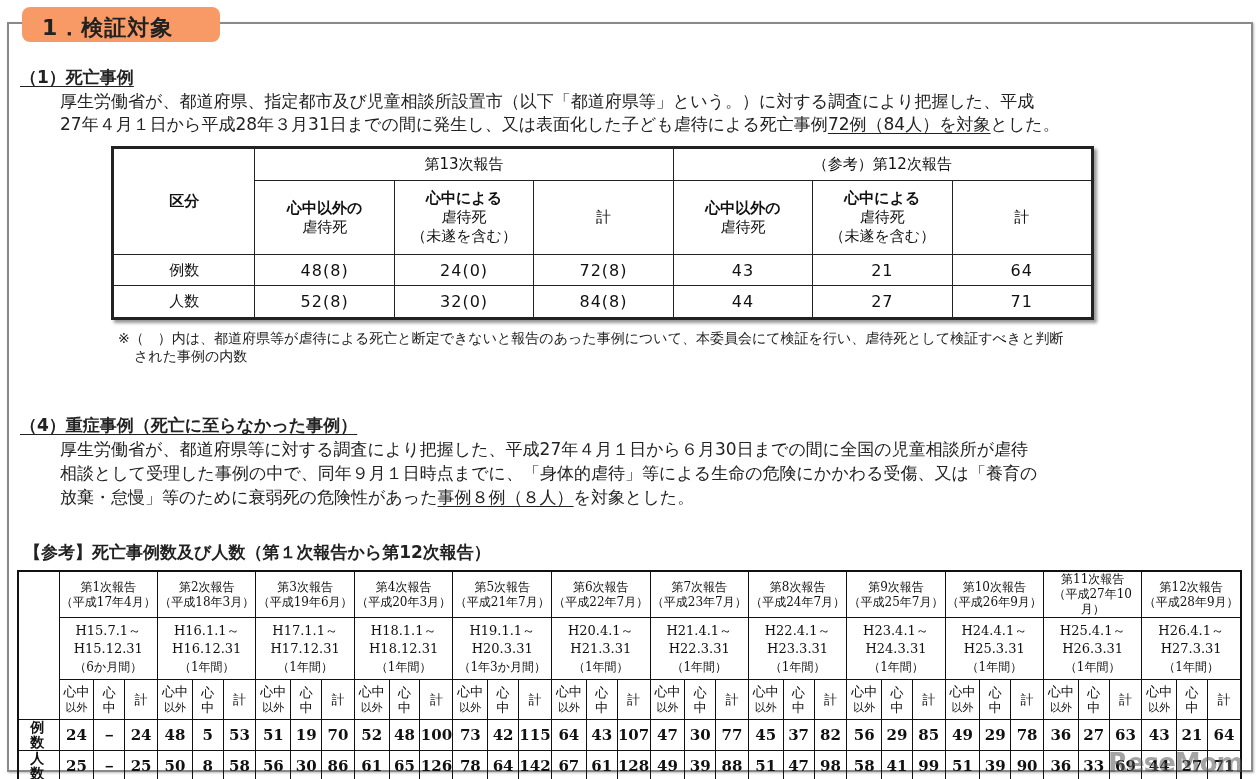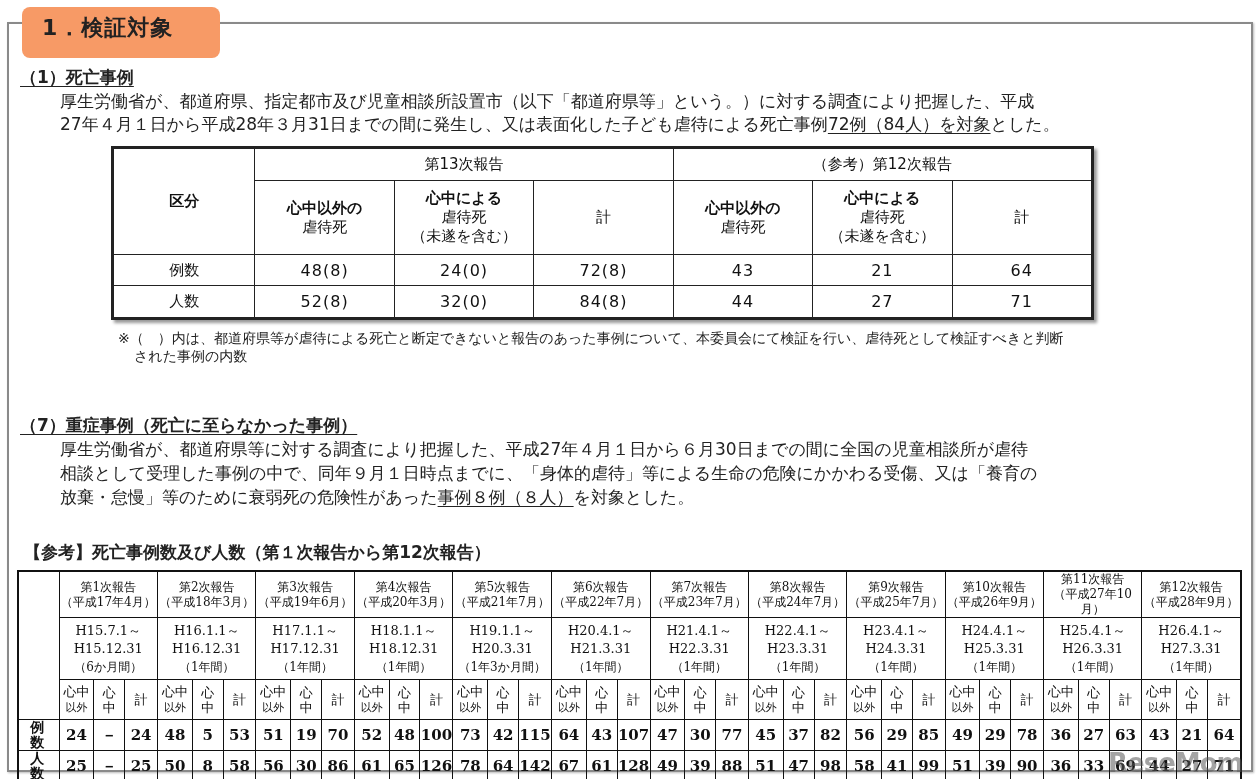--- a/index.html
+++ b/index.html
@@ -1,20 +1,20 @@
 <!DOCTYPE html>
 <html><head>
 <meta charset="utf-8">
 <style>
   html, body { margin:0; padding:0; background:#fff; }
   body { width:1260px; height:779px; position:relative; overflow:hidden;
          font-family:"DejaVu Sans", "Liberation Sans", sans-serif; color:#111; }
   .frame { position:absolute; left:7px; top:22px; width:1246px; height:750px;
            border:2px solid #8a8a8a; box-sizing:border-box; box-shadow:1px 1px 2px #bbb; }
-  .title-badge { position:absolute; left:22px; top:7px; width:198px; height:51px;
+  .title-badge { position:absolute; left:22px; top:7px; width:198px; height:35px;
            background:#f79a66; border-radius:8px; box-sizing:border-box;
            font-size:22px; font-weight:bold; line-height:41px; padding-left:20px; color:#222;
            letter-spacing:1px; }
   .sec-head { position:absolute; font-size:17px; font-weight:bold; text-decoration:underline;
            text-underline-offset:3px; color:#222; }
   .para { position:absolute; font-size:17px; line-height:23px; color:#222; white-space:nowrap; }
   .para u { text-underline-offset:3px; }
   table { border-collapse:collapse; }
   .t1 { position:absolute; left:111px; top:146px; width:983px;
         border:3px solid #222; box-shadow:3px 3px 3px #999; font-size:15px; }
@@ -77,21 +77,21 @@
     <td class="num">71</td>
   </tr>
 </tbody>
   </table>
 
 <div class="notes">
   <div>※（　）内は、都道府県等が虐待による死亡と断定できないと報告のあった事例について、本委員会にて検証を行い、虐待死として検証すべきと判断</div>
   <div style="padding-left:16px;">された事例の内数</div>
 </div>
 
-<div class="sec-head" style="left:20px; top:414px;">（7）重症事例（死亡に至らなかった事例）</div>
+<div class="sec-head" style="left:20px; top:414px;">（4）重症事例（死亡に至らなかった事例）</div>
 <div class="para" style="left:60px; top:438px;">厚生労働省が、都道府県等に対する調査により把握した、平成27年４月１日から６月30日までの間に全国の児童相談所が虐待</div>
 <div class="para" style="left:60px; top:462px;text-align:right;">相談として受理した事例の中で、同年９月１日時点までに、「身体的虐待」等による生命の危険にかかわる受傷、又は「養育の</div>
 <div class="para" style="left:60px; top:486px;"><span>放棄・怠慢」等のために衰弱死の危険性があった</span><u>事例８例（８人）</u><span>を対象とした。</span></div>
 
 <div class="sec-head" style="left:24px; top:541px; text-decoration:none;">【参考】死亡事例数及び人数（第１次報告から第12次報告）</div>
 
 <table class="t2" id="ref-table">
   <tbody>
       <tr class="rep" id="rep-row">
     <td rowspan="3" style="width:40px;"></td>

